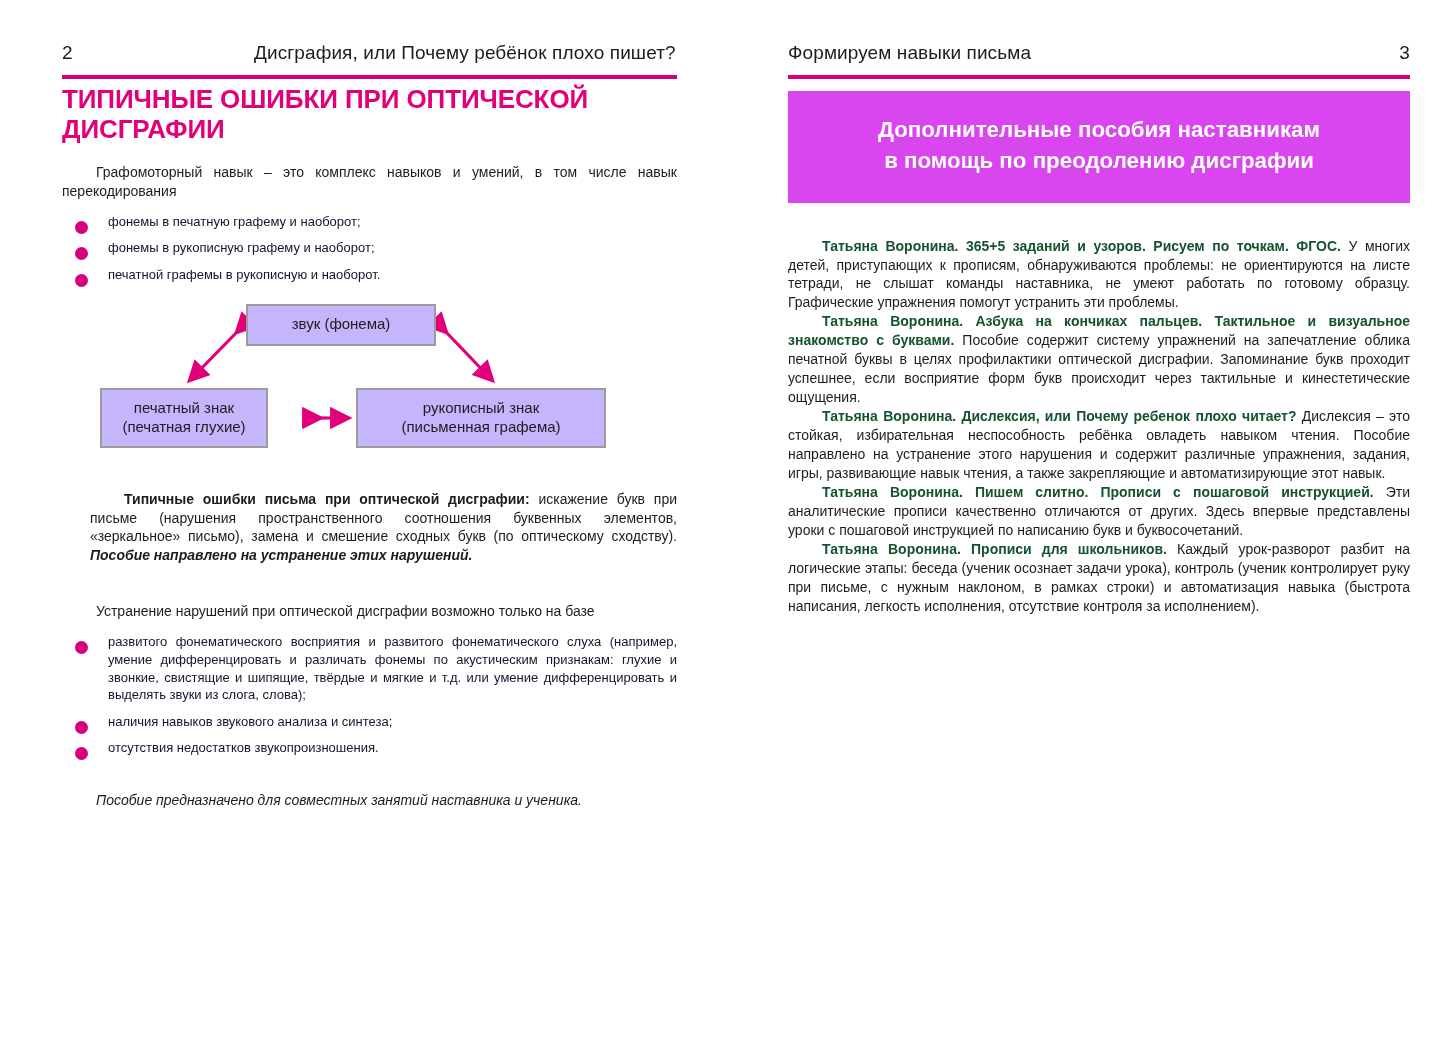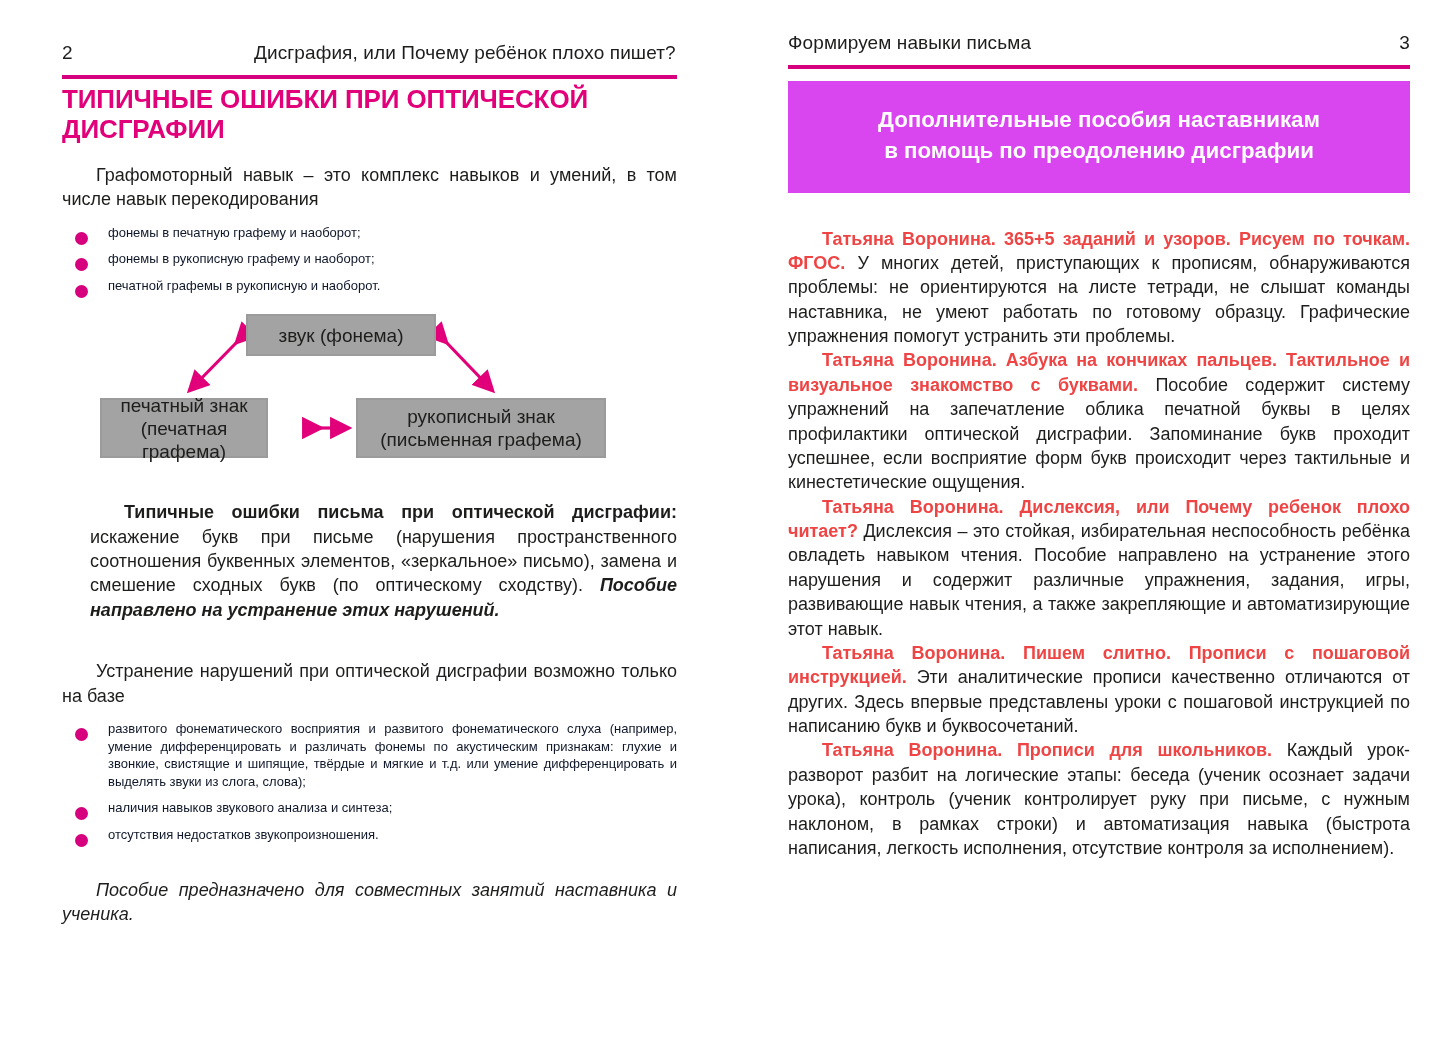--- a/index.html
+++ b/index.html
@@ -23,21 +23,21 @@
   .page {
     position: relative;
     box-sizing: border-box;
   }
   .page-left {
     width: 722px;
     padding: 42px 45px 0 62px;
   }
   .page-right {
     width: 723px;
-    padding: 32px 35px 0 66px;
+    padding: 42px 35px 0 66px;
   }
 
   
   .runhead {
     display: flex;
     align-items: baseline;
     font-size: 19px;
     color: #1d1d1b;
     height: 26px;
     letter-spacing: 0.1px;
@@ -58,21 +58,21 @@
     margin-top: 6px;
     font-size: 26px;
     font-weight: bold;
     color: #e2007a;
     letter-spacing: -0.1px;
     line-height: 1.15;
   }
 
   
   p.body {
-    font-size: 18px;
+    font-size: 14px;
     line-height: 1.355;
     margin: 0;
     text-align: justify;
     color: #1d1d1b;
   }
   p.body.indent { text-indent: 34px; }
   p.lead { margin-top: 18px; }
   .bi { font-weight: bold; font-style: italic; }
   .b  { font-weight: bold; }
   .i  { font-style: italic; }
@@ -107,22 +107,22 @@
   .diagram {
     position: relative;
     width: 590px;
     height: 160px;
     margin: 20px auto 0 18px;
   }
   .dbox {
     position: absolute;
     box-sizing: border-box;
     border: 2px solid #9b9b9b;
-    background: #a3a3a3;
-    font-size: 19px;
+    background: #c4b5fd;
+    font-size: 15px;
     line-height: 1.22;
     color: #1d1d1b;
     text-align: center;
     display: flex;
     align-items: center;
     justify-content: center;
   }
   .dbox span { display: block; }
   #dbox-sound   { left: 166px; top: 0px;  width: 190px; height: 42px; }
   #dbox-print   { left: 20px;  top: 84px; width: 168px; height: 60px; }
@@ -142,21 +142,21 @@
     font-weight: bold;
     font-size: 22.3px;
     line-height: 1.38;
     text-align: center;
     padding: 24px 20px 26px 20px;
     box-sizing: border-box;
   }
 
   .rcol { margin-top: 34px; }
   .rcol p.body { text-indent: 34px; }
-  .pinktitle { color: #ef4444; font-weight: bold; }
+  .pinktitle { color: #14532d; font-weight: bold; }
 </style>
 </head>
 <body>
 
 <div class="spread">
 
   <div class="page page-left">
 
     <div class="runhead runhead-left">
       <span class="folio">2</span>
@@ -200,21 +200,21 @@
 
         <line x1="240" y1="114" x2="268" y2="114" stroke="#e2007a" stroke-width="3.2" marker-start="url(#ahs)" marker-end="url(#ah)"></line>
       </svg>
 
       <div class="dbox" id="dbox-sound">
         <span>звук (фонема)</span>
       </div>
       <div class="dbox" id="dbox-print">
         <div>
           <span>печатный знак</span>
-          <span>(печатная графема)</span>
+          <span>(печатная глухие)</span>
         </div>
       </div>
       <div class="dbox" id="dbox-hand">
         <div>
           <span>рукописный знак</span>
           <span>(письменная графема)</span>
         </div>
       </div>
     </div>
 

